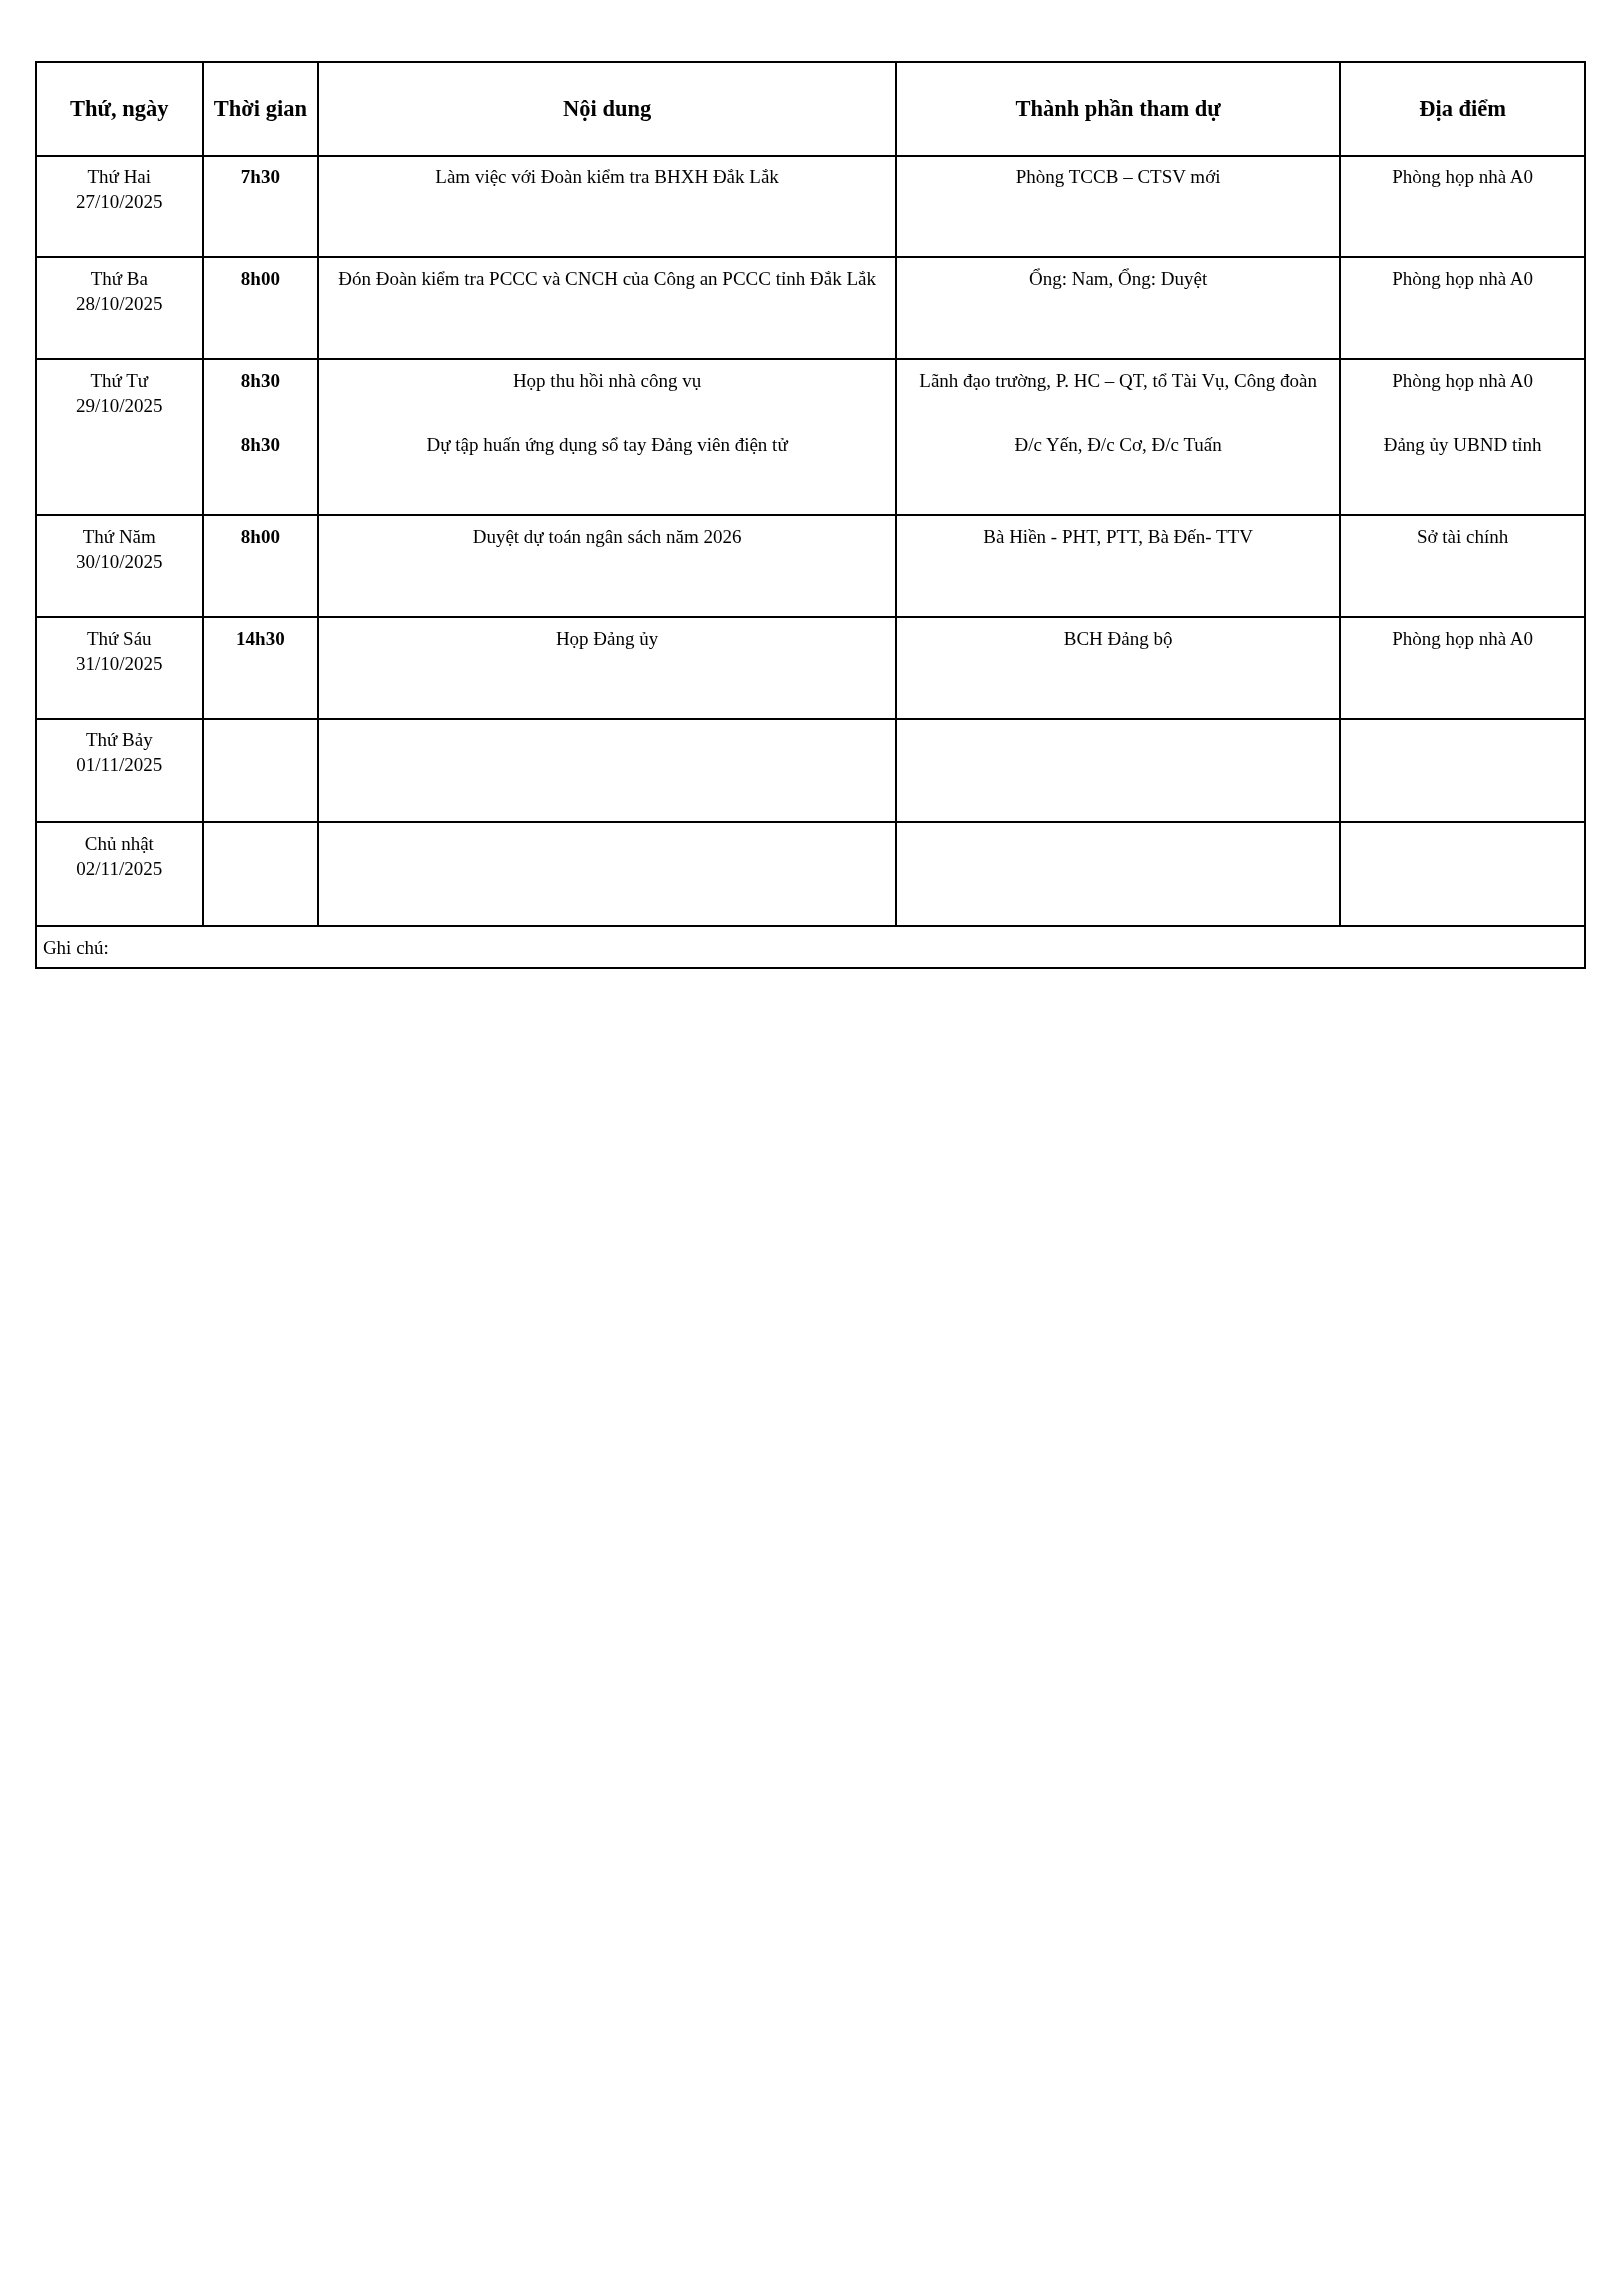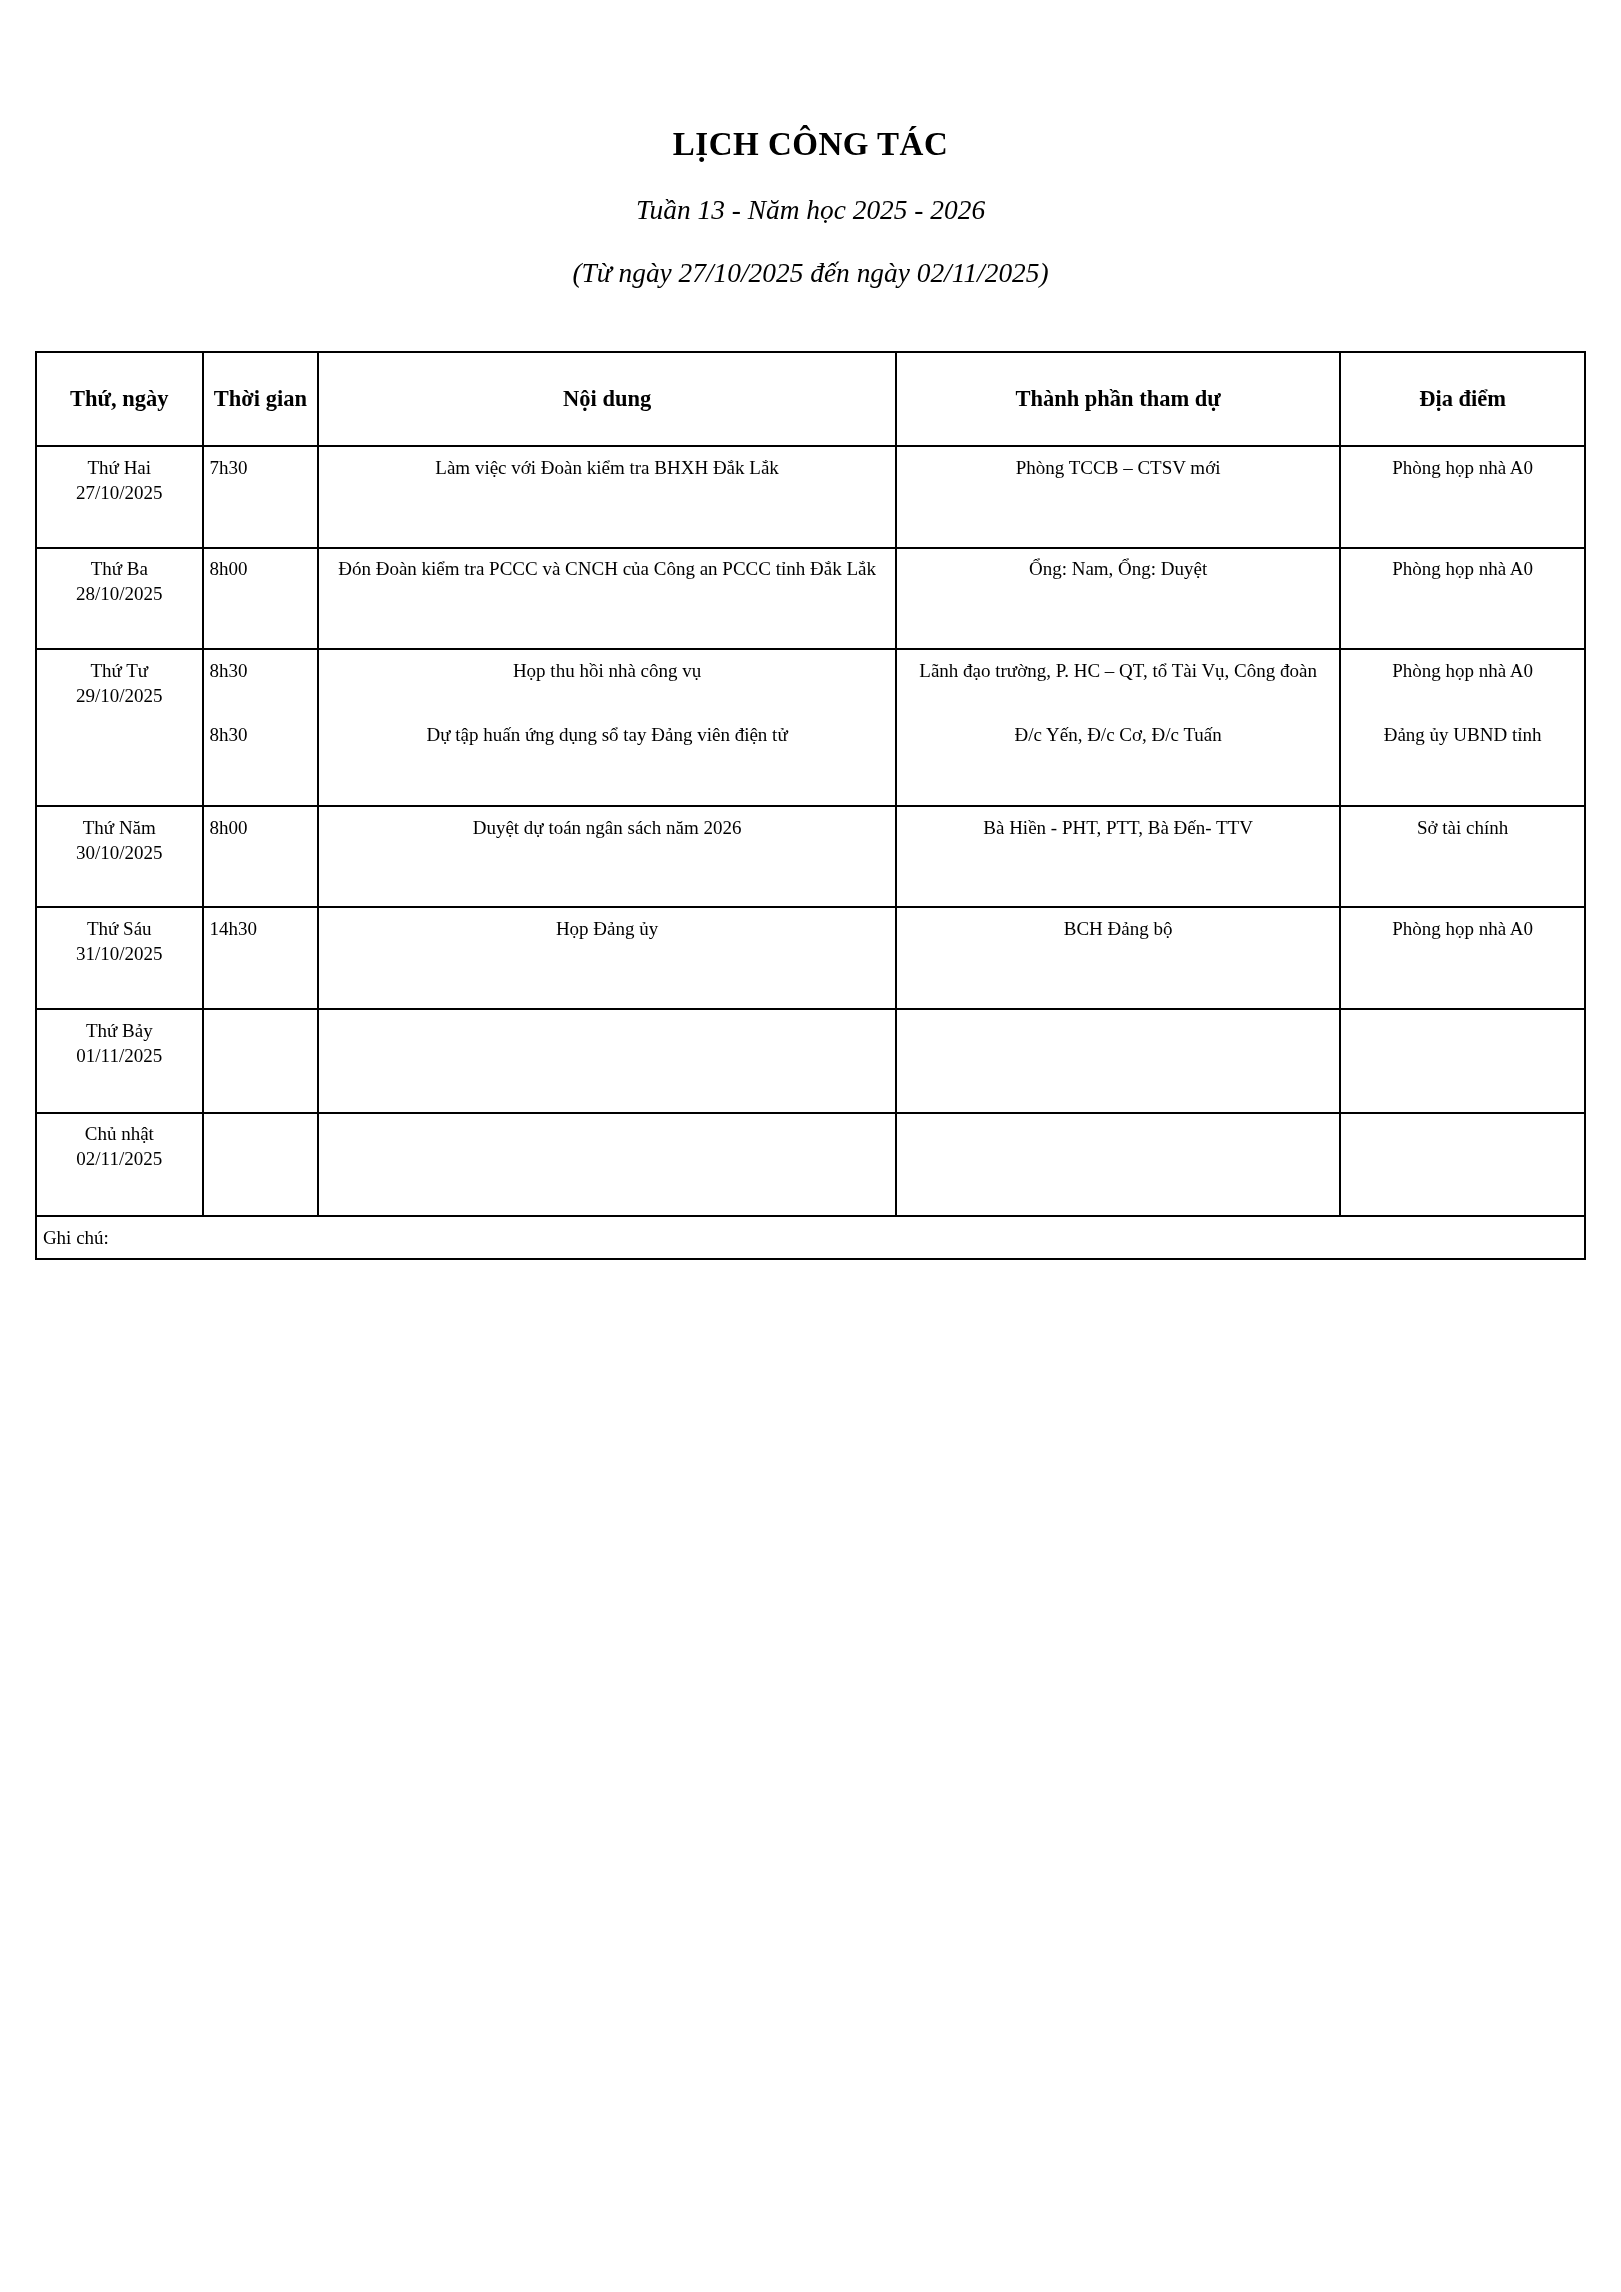--- a/index.html
+++ b/index.html
@@ -76,23 +76,24 @@
   .col-people { width: 392px; }
   .col-place { width: 216px; }
 
   td.day-cell {
     text-align: center;
     vertical-align: middle;
     font-size: 21.6px;
     line-height: 1.35;
   }
   td.time-cell {
-    text-align: left;
+    text-align: center;
     padding-left: 9.8px;
     font-size: 20.6px;
+    font-weight: bold;
   }
   td.center-cell {
     text-align: center;
   }
   .sub-row {
     display: block;
     min-height: 29px;
   }
   .sub-row + .sub-row {
     margin-top: 35px;
@@ -107,25 +108,20 @@
     text-align: left;
     padding: 15.7px 9.8px 51px 15.7px;
     font-size: 21.6px;
   }
 </style>
 </head>
 <body>
 
 <div class="page">
 
-  <div class="header-block">
-    <div class="doc-title">LỊCH CÔNG TÁC</div>
-    <div class="doc-subtitle">Tuần 13 - Năm học 2025 - 2026</div>
-    <div class="doc-range">(Từ ngày 27/10/2025 đến ngày 02/11/2025)</div>
-  </div>
 
   <div class="table-wrap">
     <table class="schedule">
       <colgroup>
         <col class="col-day">
         <col class="col-time">
         <col class="col-content">
         <col class="col-people">
         <col class="col-place">
       </colgroup>

